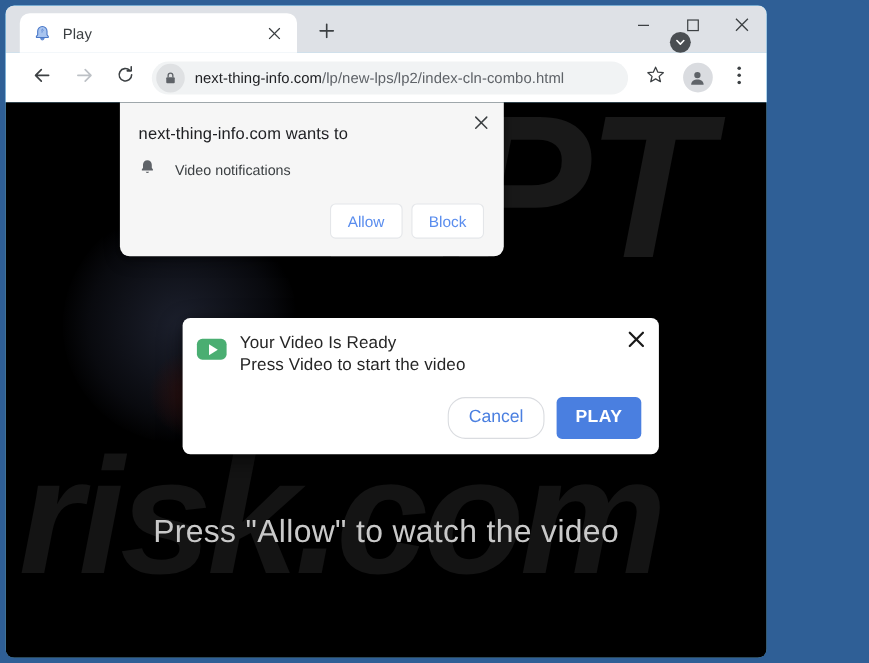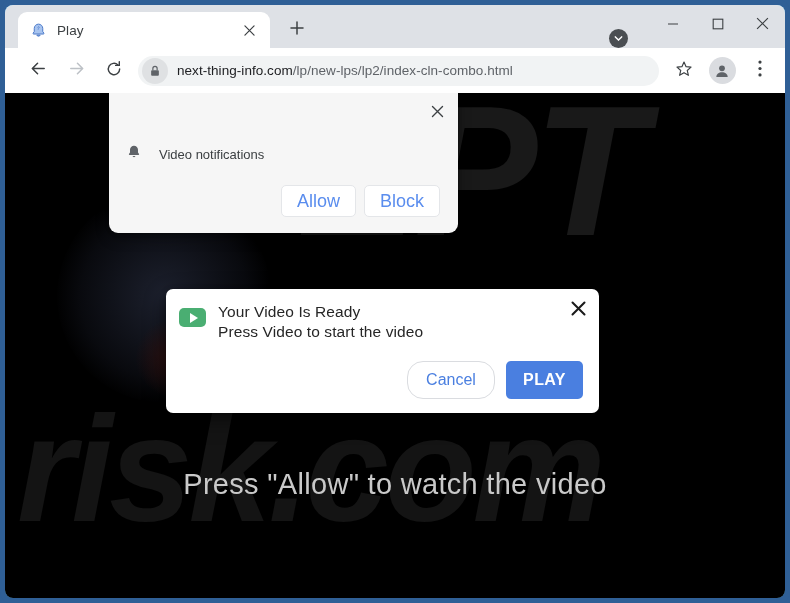--- a/index.html
+++ b/index.html
@@ -19,21 +19,21 @@
     left: 0; top: 0;
     width: 790px;
     height: 603px;
     background: #2f5f96;
     border-radius: 11px;
     padding: 5px;
   }
 
   .window-inner {
     position: relative;
-    width: 780px;
+    width: 692px;
     height: 593px;
     background: #7dd3fc;
     border-radius: 8px;
     overflow: hidden;
   }
 
   
   .tabstrip {
     position: relative;
     height: 43px;
@@ -294,21 +294,21 @@
     gap: 8px;
   }
   .perm-btn {
     min-width: 66px;
     height: 32px;
     padding: 0 15px;
     border: 1px solid #e4e6e9;
     border-radius: 5px;
     background: #ffffff;
     color: #5a8dee;
-    font-size: 18px;
+    font-size: 14px;
     font-family: "Liberation Sans", sans-serif;
     cursor: pointer;
     display: flex; align-items: center; justify-content: center;
   }
 
   
   .video-modal {
     position: absolute;
     left: 161px;
     top: 196px;
@@ -571,20 +571,21 @@
         </div>
       </div>
 
       <div class="perm-bubble">
         <span class="perm-close">
           <svg width="13" height="13" viewBox="0 0 14 14">
             <path d="M1.6 1.6l10.8 10.8M12.4 1.6L1.6 12.4" stroke="#3c4043" stroke-width="1.45" stroke-linecap="round"></path>
           </svg>
         </span>
 
+        <div class="perm-title">next-thing-info.com wants to</div>
 
         <div class="perm-row">
           <span>
             <svg width="16" height="16" viewBox="0 0 20 20">
               <path d="M10 2.2c-2.9 0-5 2.2-5 4.9v3.6l-1.3 1.9c-.3.5 0 1.1.6 1.1h11.4c.6 0 .9-.6.6-1.1L15 10.7V7.1c0-2.7-2.1-4.9-5-4.9z" fill="#5f6368"></path>
               <path d="M8.1 15.1a2 2 0 0 0 3.8 0z" fill="#5f6368"></path>
             </svg>
           </span>
           <span class="perm-row-label">Video notifications</span>
         </div>

